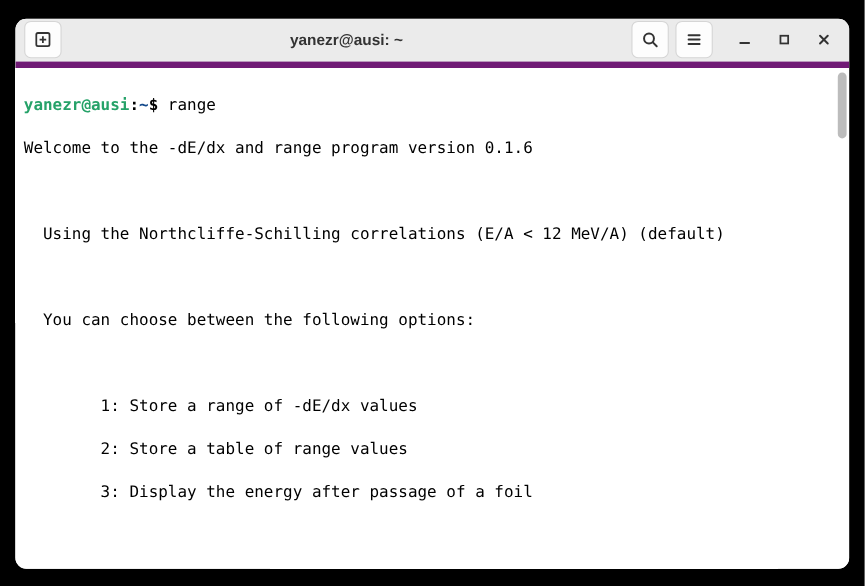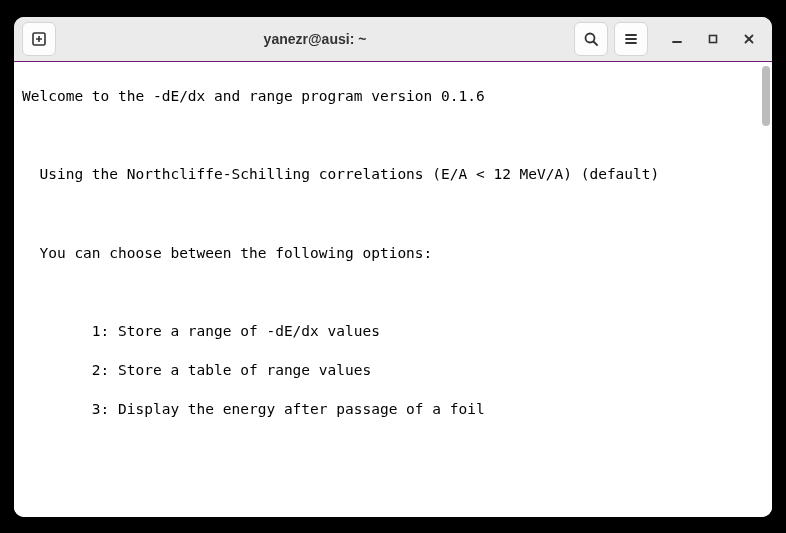--- a/index.html
+++ b/index.html
@@ -18,21 +18,21 @@
       background: #fff;
       border-radius: 10px;
       overflow: hidden;
       display: flex;
       flex-direction: column;
       box-shadow: 0 2px 10px rgba(0,0,0,0.5);
     }
     .titlebar {
       height: 45px;
       background: #ebebeb;
-      border-bottom: 1px solid #701a75;
+      border-bottom: 6px solid #701a75;
       display: flex;
       align-items: center;
       padding: 0 8px;
       gap: 6px;
     }
     .tb-left { display: flex; gap: 6px; }
     .tb-center { flex: 1; text-align: center; font-weight: 600; font-size: 14px; color: #333; }
     .tb-right { display: flex; gap: 6px; align-items: center; }
     .tb-btn {
       width: 34px;
@@ -125,20 +125,21 @@
       <div class="tb-winbtn">
         <svg width="12" height="12" viewBox="0 0 12 12">
             <line x1="2.5" y1="2.5" x2="9.5" y2="9.5" stroke="#333" stroke-width="1.8" stroke-linecap="round"></line>
             <line x1="9.5" y1="2.5" x2="2.5" y2="9.5" stroke="#333" stroke-width="1.8" stroke-linecap="round"></line>
           </svg>
       </div>
     </div>
   </div>
 
   <div class="terminal-body">
+<div class="prompt-line"><span class="ps-user">yanezr@ausi</span><span class="ps-colon">:</span><span class="ps-path">~</span><span class="ps-colon">$ </span><span>range</span></div>
 <div>Welcome to the -dE/dx and range program version 0.1.6</div>
 <div> </div>
 <div>  Using the Northcliffe-Schilling correlations (E/A &lt; 12 MeV/A) (default)</div>
 <div> </div>
 <div>  You can choose between the following options:</div>
 <div> </div>
 <div>        1: Store a range of -dE/dx values</div>
 <div>        2: Store a table of range values</div>
 <div>        3: Display the energy after passage of a foil</div>
 

